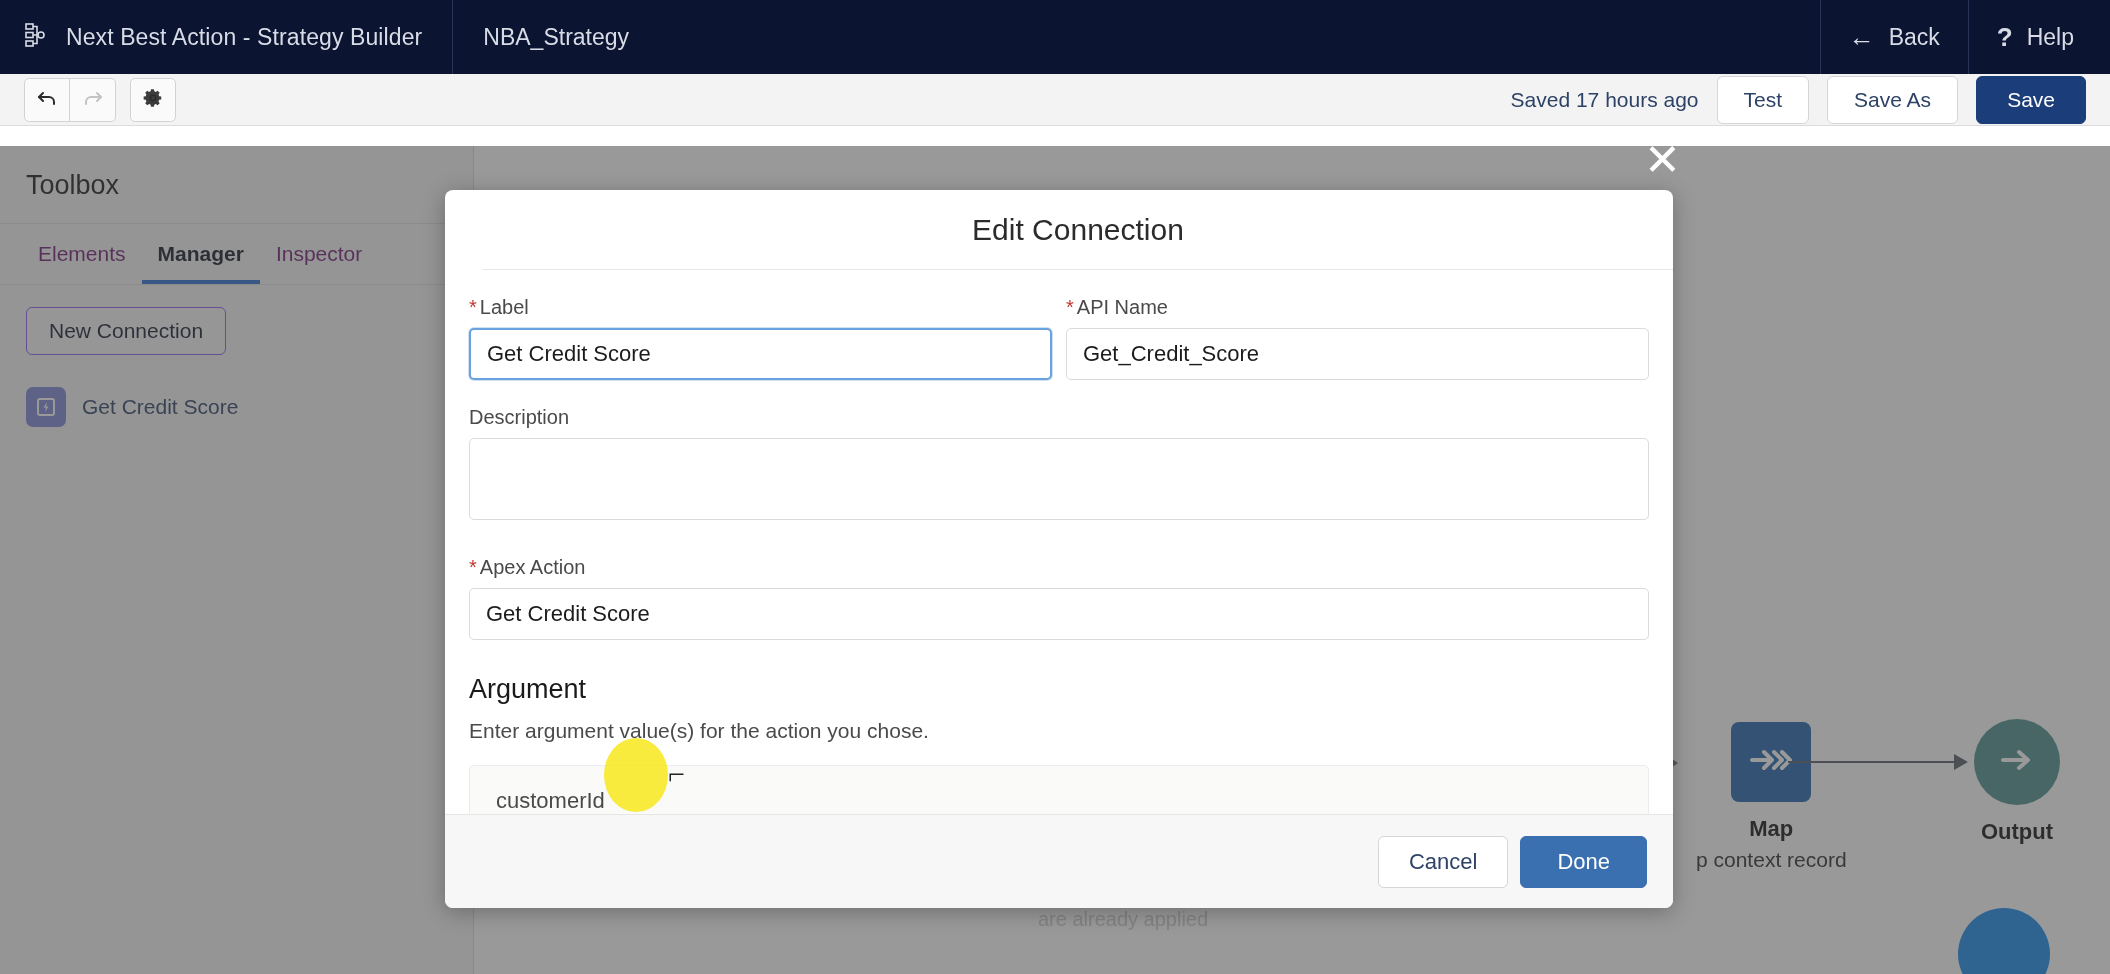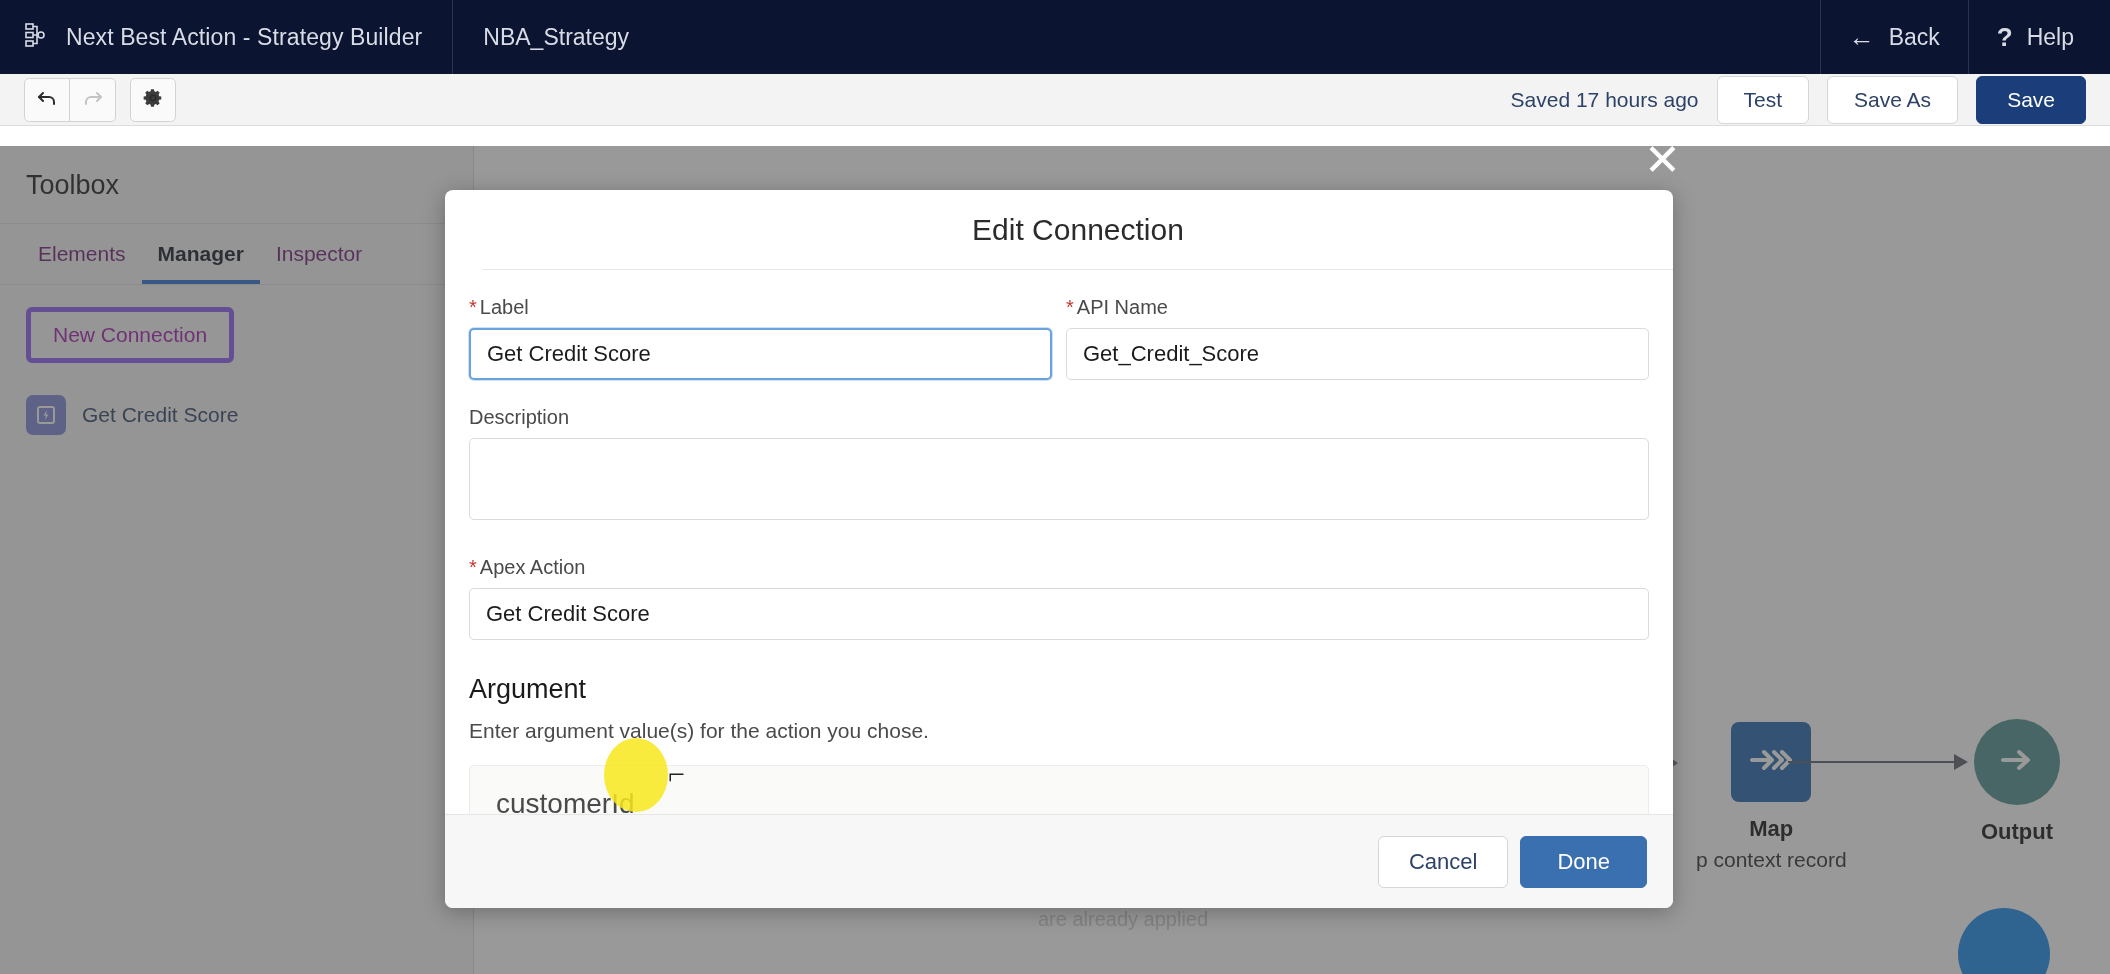--- a/index.html
+++ b/index.html
@@ -79,22 +79,22 @@
     border-bottom: 1px solid #e0e0e0;
   }
   .tabs { display: flex; gap: 0; border-bottom: 1px solid #e0e0e0; padding: 0 22px; }
   .tab {
     font-size: 21px; color: #701a75; padding: 18px 16px 14px 16px;
     cursor: pointer; border-bottom: 4px solid transparent; white-space: nowrap;
   }
   .tab.active { color: #101624; font-weight: bold; border-bottom-color: #2a6fd6; }
   .sb-body { padding: 22px 26px; }
   .new-conn {
-    display: inline-block; border: 5px solid #8b5cf6; background: #f9f9f9;
-    color: #a21caf; font-size: 21px; border-radius: 6px; padding: 11px 22px;
+    display: inline-block; border: 1px solid #8b5cf6; background: #f9f9f9;
+    color: #0f172a; font-size: 21px; border-radius: 6px; padding: 11px 22px;
     cursor: pointer;
   }
   .conn-item { display: flex; align-items: center; gap: 16px; margin-top: 32px; cursor: pointer; }
   .conn-icon {
     width: 40px; height: 40px; border-radius: 7px; background: #7b86d6;
     display: flex; align-items: center; justify-content: center;
   }
   .conn-label { font-size: 21px; color: #2d4266; }
 
   
@@ -179,21 +179,21 @@
     resize: none; font-family: "Liberation Sans", sans-serif;
   }
   .mt26 { margin-top: 26px; }
   .mt32 { margin-top: 32px; }
   .section-title { font-size: 27px; color: #1a1a1a; margin-top: 34px; }
   .section-desc { font-size: 21px; color: #4a4a4a; margin-top: 14px; }
   .arg-box {
     margin-top: 22px; background: #fafaf9; border: 1px solid #ececec;
     border-radius: 5px; padding: 22px 26px 28px 26px;
   }
-  .arg-label { font-size: 28px; color: #4a4a4a; margin-bottom: 10px; }
+  .arg-label { font-size: 22px; color: #4a4a4a; margin-bottom: 10px; }
 
   .cursor-halo {
     position: absolute; left: 604px; top: 738px;
     width: 64px; height: 74px; border-radius: 50%;
     background: #f8e71c; opacity: .85; pointer-events: none;
   }
   .cursor-ibeam {
     position: absolute; left: 668px; top: 757px;
     font-size: 30px; color: #222; pointer-events: none;
     font-family: "Liberation Serif", serif;

